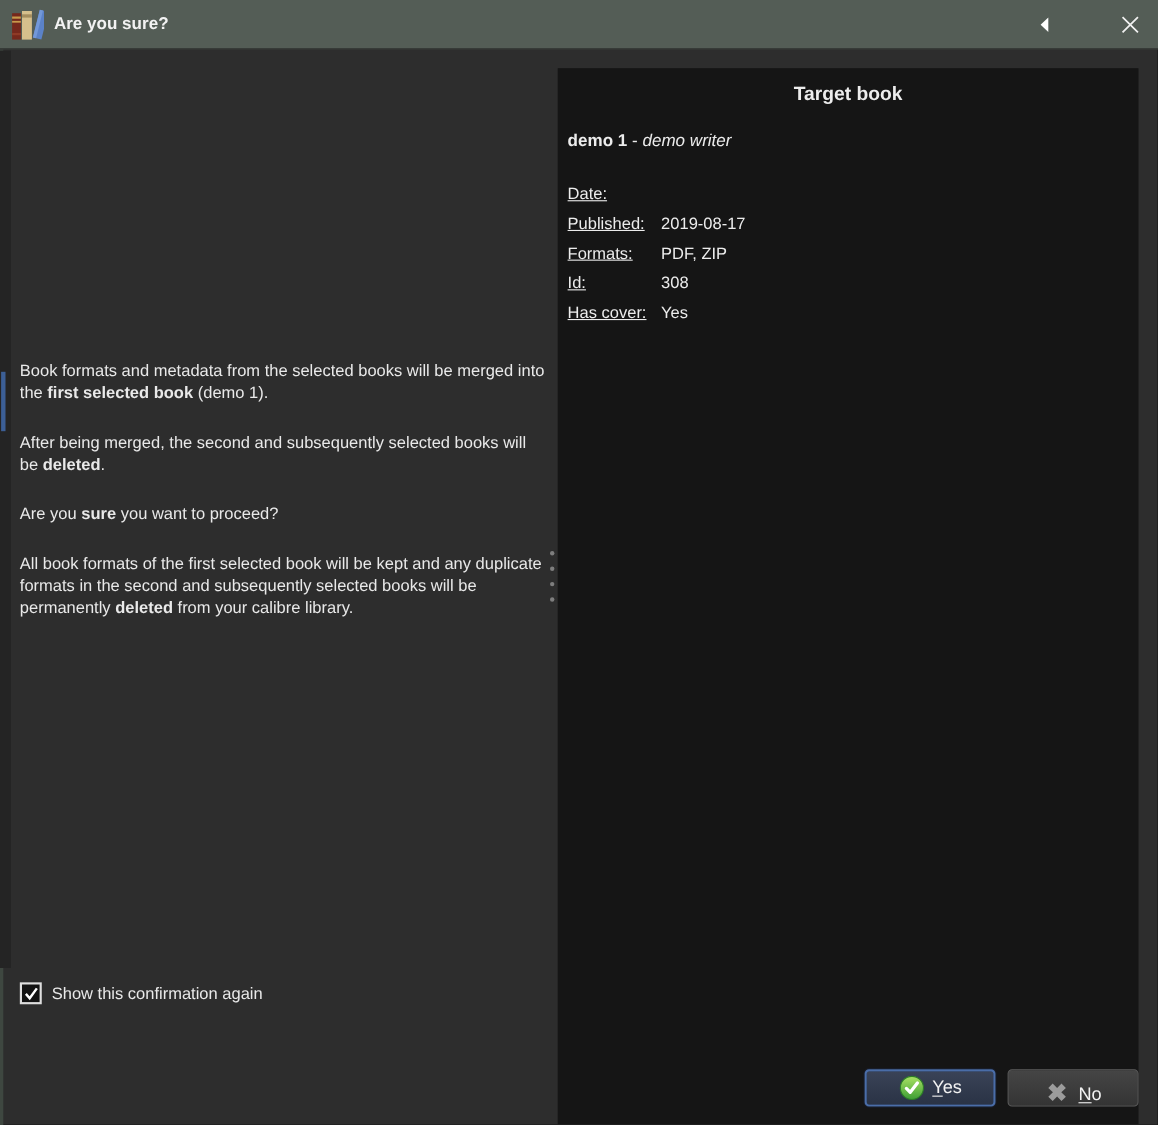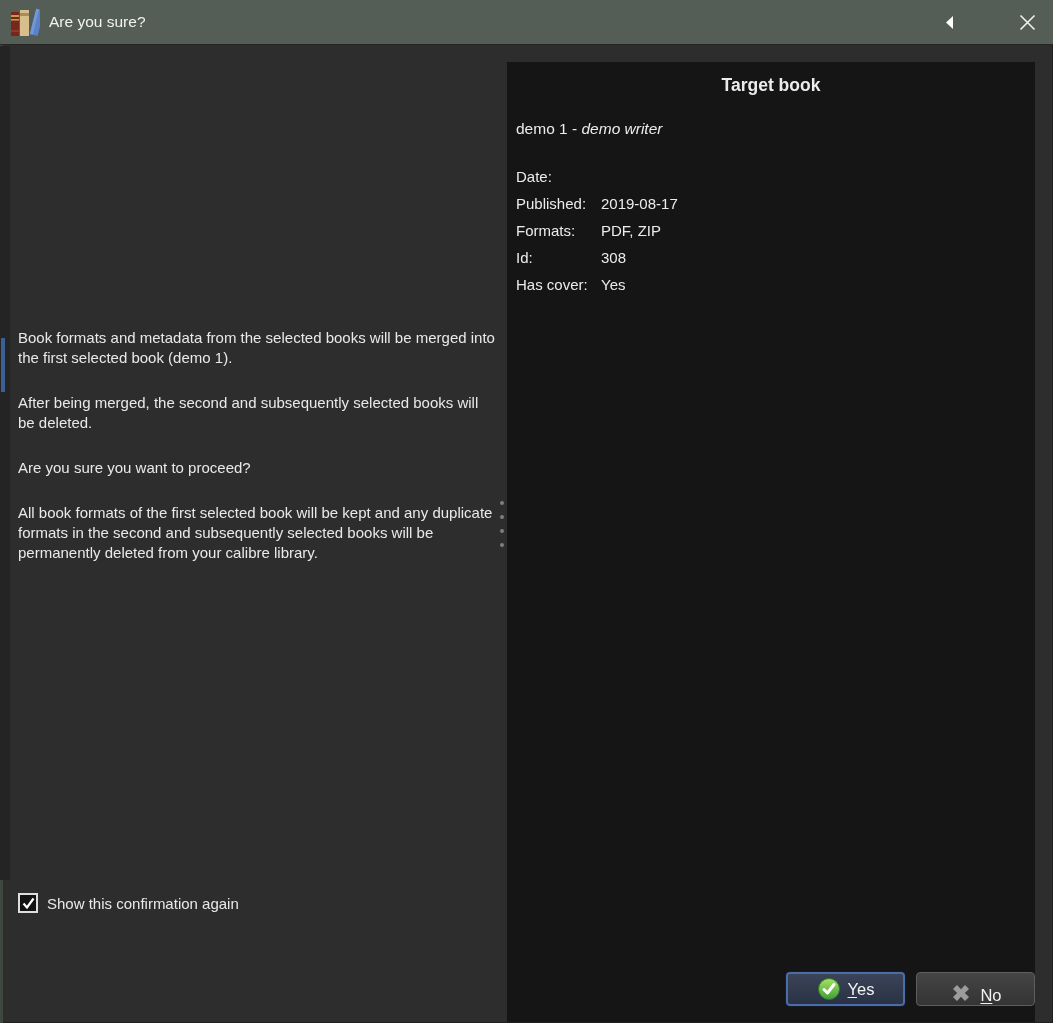--- a/index.html
+++ b/index.html
@@ -10,21 +10,21 @@
     font-family:"Liberation Sans", sans-serif;
     box-shadow: inset 3px 0 0 #3e4740, inset -1px 0 0 #1f1f1f, inset 0 -1px 0 #1f1f1f;
   }
   
   .titlebar {
     position:absolute; top:0; left:0; right:0; height:45px;
     background:#545d56; display:flex; align-items:center;
     border-bottom:1px solid #252525;
   }
   .app-icon { margin-left:10px; display:flex; }
-  .title { margin-left:9px; color:#f2f2f2; font-size:15.5px; }
+  .title { margin-left:9px; color:#f2f2f2; font-size:15.5px;font-weight:bold; }
   .tb-arrow { position:absolute; right:99px; top:15px; cursor:pointer; display:flex; }
   .tb-close { position:absolute; right:15px; top:12px; cursor:pointer; display:flex; }
   
   .scroll-track { position:absolute; left:0; top:46px; width:10px; height:834px; background:#242424; }
   .scroll-thumb { position:absolute; left:1px; top:292px; width:4px; height:54px; background:#3c5f96; }
   
   .message {
     position:absolute; left:18px; top:328px; width:478px;
     color:#e9e9e9; font-size:15px; line-height:20px;
   }
@@ -34,21 +34,21 @@
   .splitter .dot { width:4px; height:4px; border-radius:50%; background:#7e7e7e; }
   
   .panel {
     position:absolute; left:507px; top:62px; width:528px; height:960px;
     background:#151515; color:#ececec;
   }
   .panel-title { text-align:center; font-weight:bold; font-size:17.5px; margin-top:13px; }
   .book-line { margin:24px 0 0 9px; font-size:15.5px; }
   .meta { margin:25px 0 0 9px; font-size:15px; }
   .meta-row { display:flex; line-height:27px; }
-  .meta-label { width:85px; flex:none; }
+  .meta-label { width:85px; flex:none;text-decoration:underline; }
   
   .checks { position:absolute; left:18px; top:892px; color:#e9e9e9; font-size:15px; }
   .check-row { display:flex; align-items:center; gap:9px; cursor:pointer; height:22px; }
   .check-row + .check-row { margin-top:12px; }
   .cb {
     width:20px; height:20px; flex:none;
     border:2px solid #dedede; background:#131313;
     display:flex; align-items:center; justify-content:center;
   }
   .check-row .checkmark { visibility:hidden; }
@@ -64,21 +64,21 @@
     background:linear-gradient(#3a4357,#2a3345);
     border:2px solid #4a6da8;
     box-shadow:0 0 0 1px #171c28;
   }
   .btn-no {
     background:linear-gradient(#454545,#343434);
     border:1px solid #5e5e5e;
     align-items:flex-end;
   }
   .seg-u { text-decoration:underline; text-underline-offset:2px; }
-  .seg-b { font-weight:normal; }
+  .seg-b { font-weight:bold; }
   .seg-i { font-style:italic; }
 </style>
 </head>
 <body>
 
 <div class="window">
 
   <div class="titlebar">
     <span class="app-icon">
       <svg width="30" height="32" viewBox="0 0 30 32">

